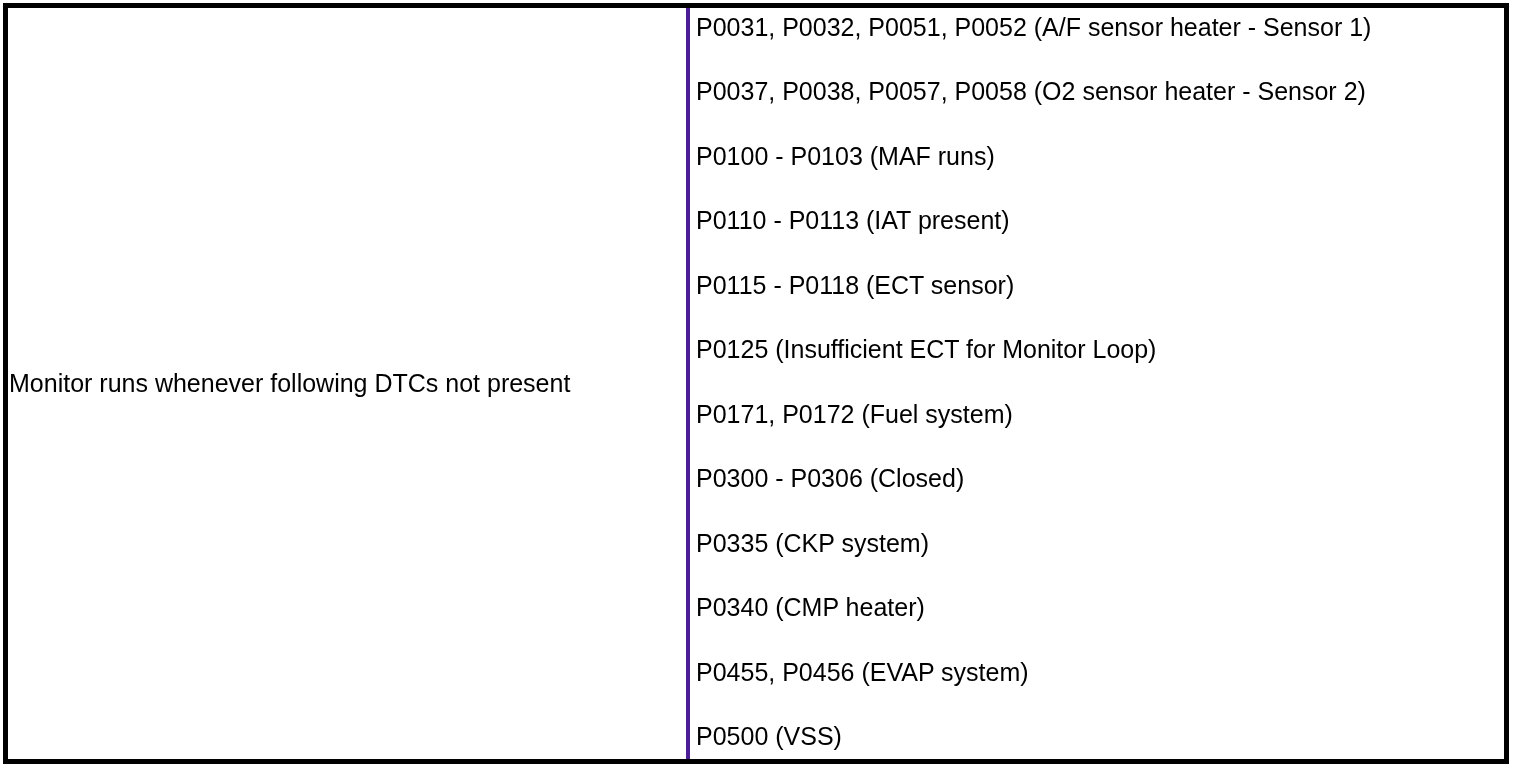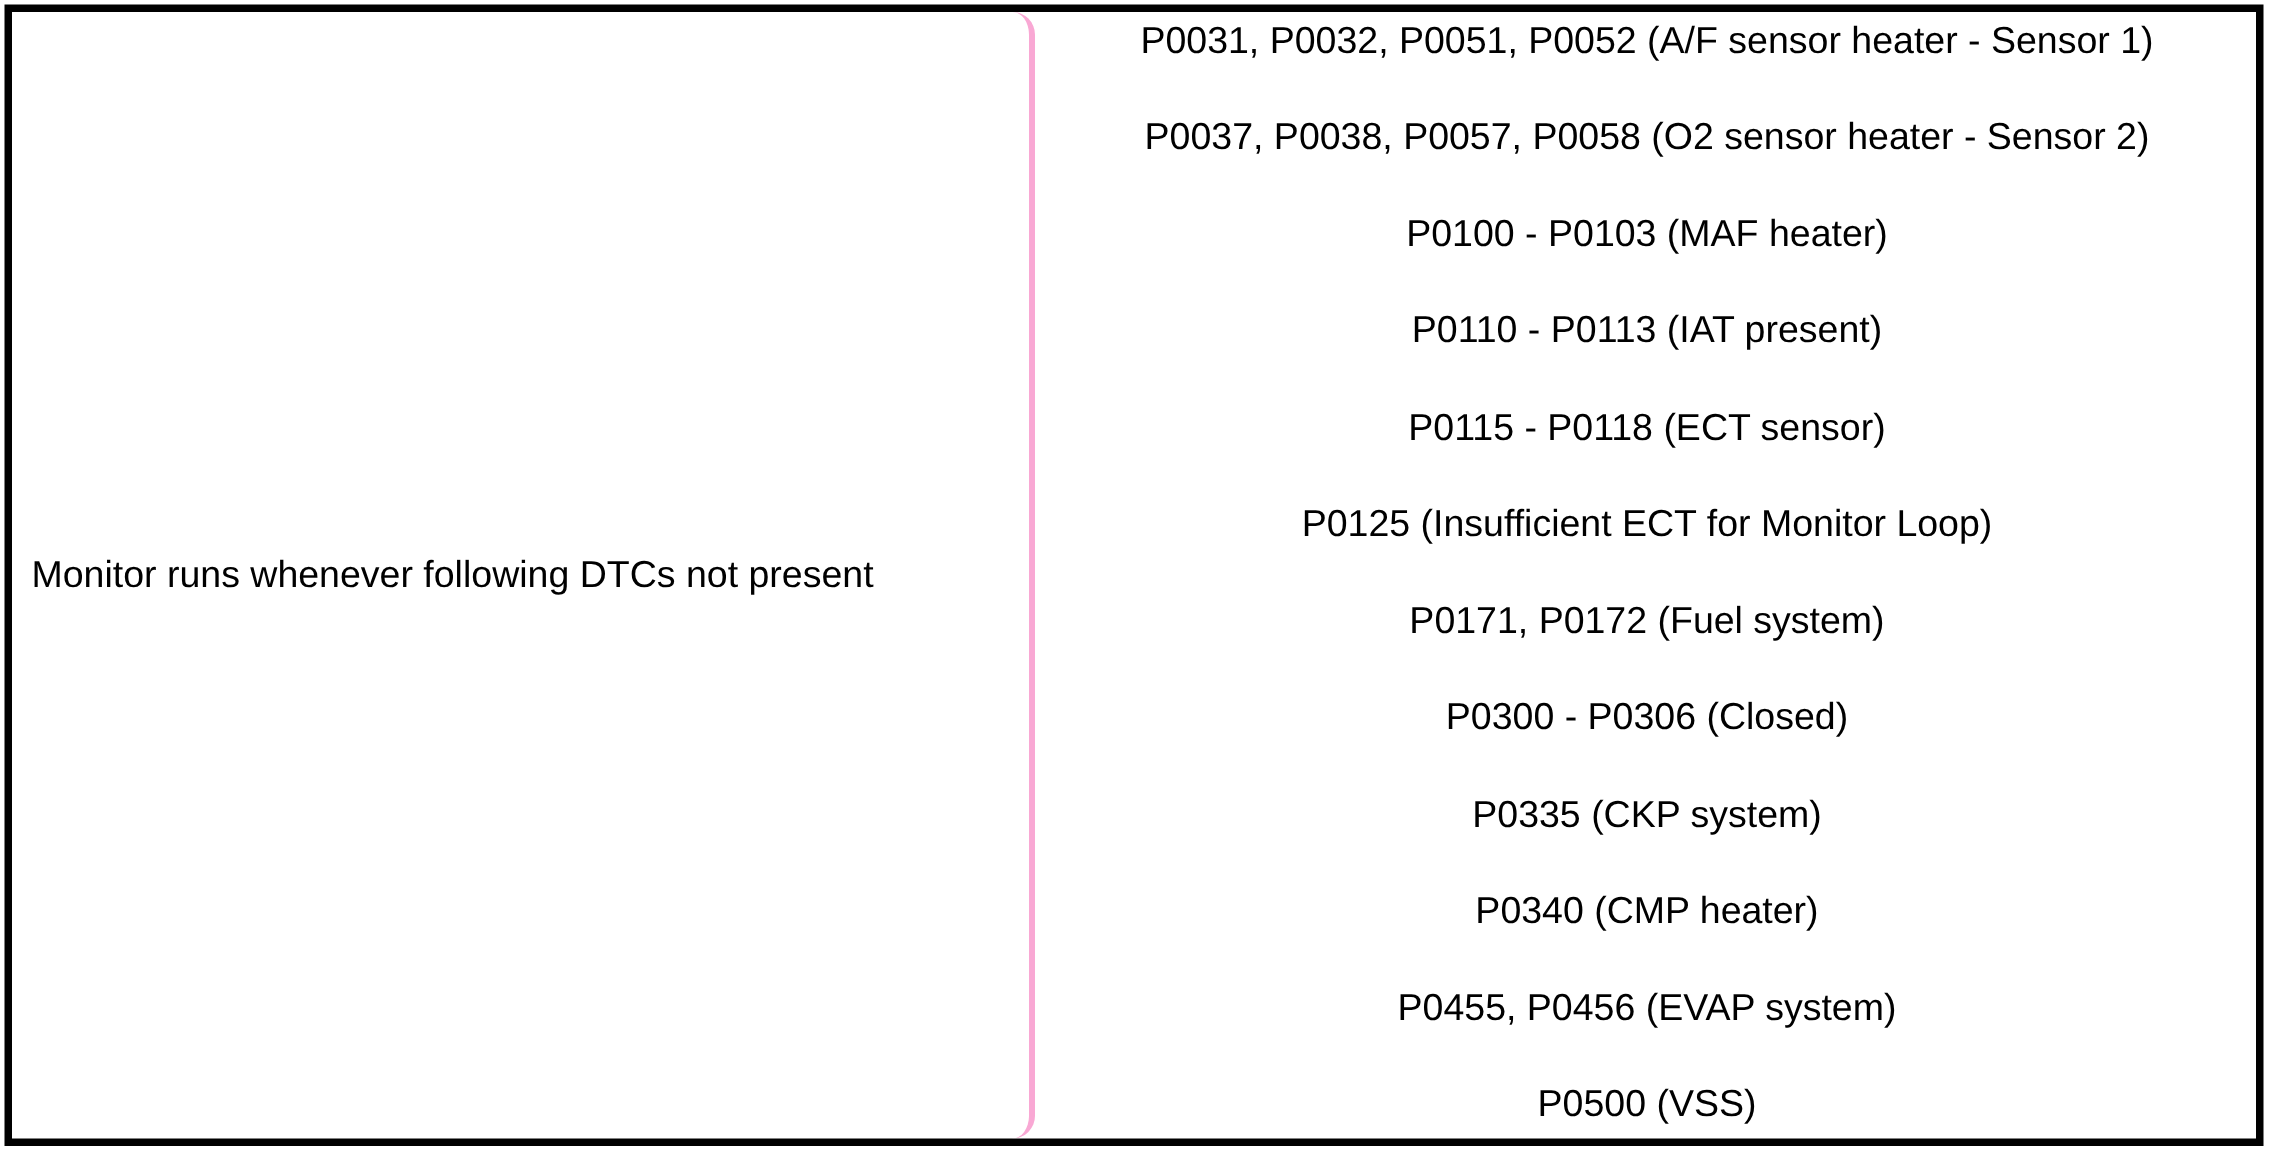--- a/index.html
+++ b/index.html
@@ -21,54 +21,52 @@
     border: 5px solid #000000;
     background: #ffffff;
     display: flex;
   }
   .cell {
     font-size: 25px;
     line-height: 1.15;
   }
   .cell-left {
     width: 682px;
-    border-right: 4px solid #f9a8d4;
+    border-right: 4px solid #4c1d95;
     display: flex;
     align-items: center;
-    padding-left: 13px;
+    padding-left: 1px;
     overflow: hidden;
-    border-radius: 15px;
   }
   .cell-left .condition-text {
     white-space: nowrap;
   }
   .cell-right {
     flex: 1;
     display: flex;
     flex-direction: column;
     justify-content: space-between;
     padding: 5px 4px 8px 6px;
     overflow: hidden;
-    text-align: center;
   }
   .dtc-line {
     white-space: nowrap;
   }
 </style>
 </head>
 <body>
 
 <div class="dtc-table">
   <div class="cell cell-left">
     <span class="condition-text">Monitor runs whenever following DTCs not present</span>
   </div>
   <div class="cell cell-right">
       <div class="dtc-line">P0031, P0032, P0051, P0052 (A/F sensor heater - Sensor 1)</div>
       <div class="dtc-line">P0037, P0038, P0057, P0058 (O2 sensor heater - Sensor 2)</div>
-      <div class="dtc-line">P0100 - P0103 (MAF heater)</div>
+      <div class="dtc-line">P0100 - P0103 (MAF runs)</div>
       <div class="dtc-line">P0110 - P0113 (IAT present)</div>
       <div class="dtc-line">P0115 - P0118 (ECT sensor)</div>
       <div class="dtc-line">P0125 (Insufficient ECT for Monitor Loop)</div>
       <div class="dtc-line">P0171, P0172 (Fuel system)</div>
       <div class="dtc-line">P0300 - P0306 (Closed)</div>
       <div class="dtc-line">P0335 (CKP system)</div>
       <div class="dtc-line">P0340 (CMP heater)</div>
       <div class="dtc-line">P0455, P0456 (EVAP system)</div>
       <div class="dtc-line">P0500 (VSS)</div>
     </div>

